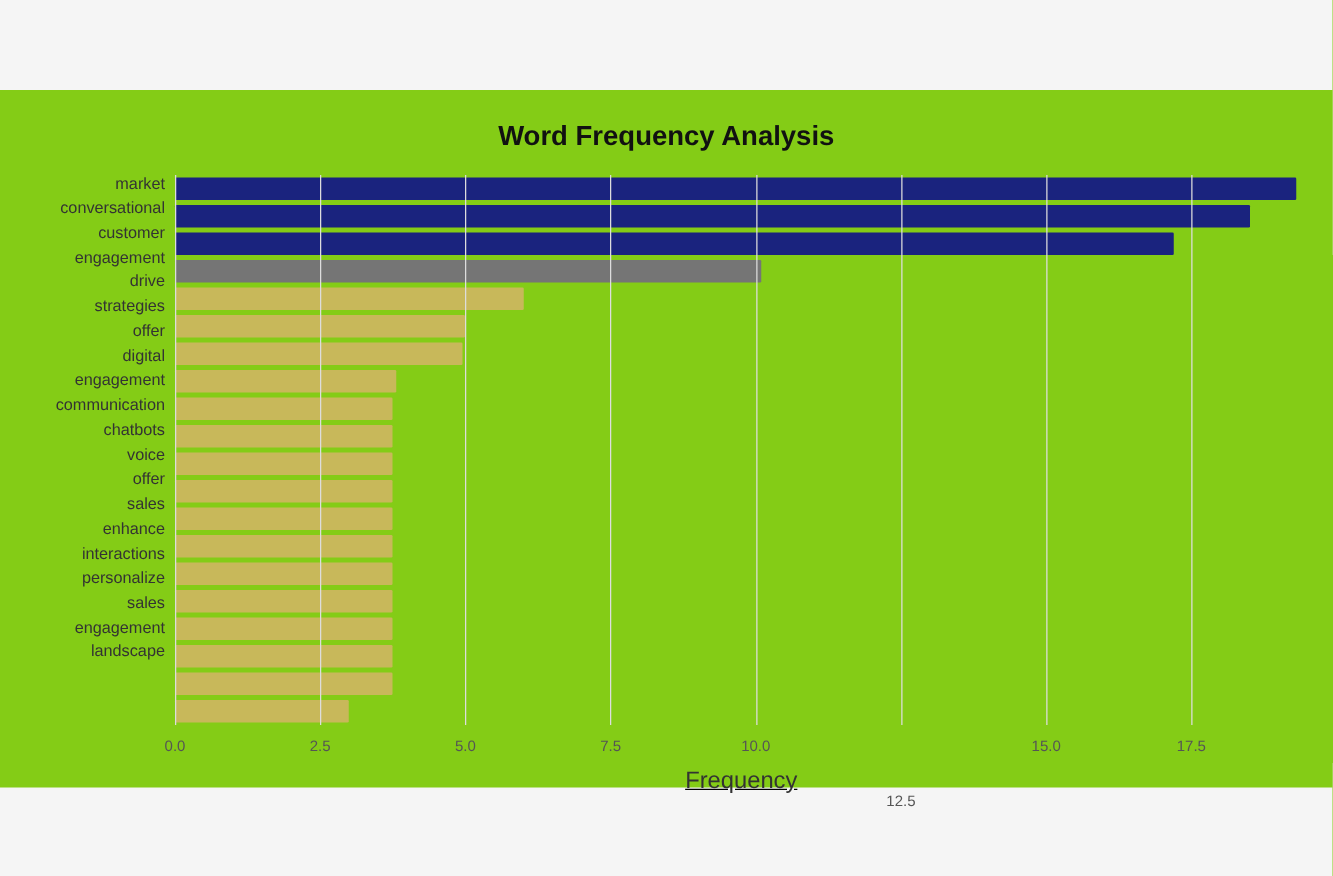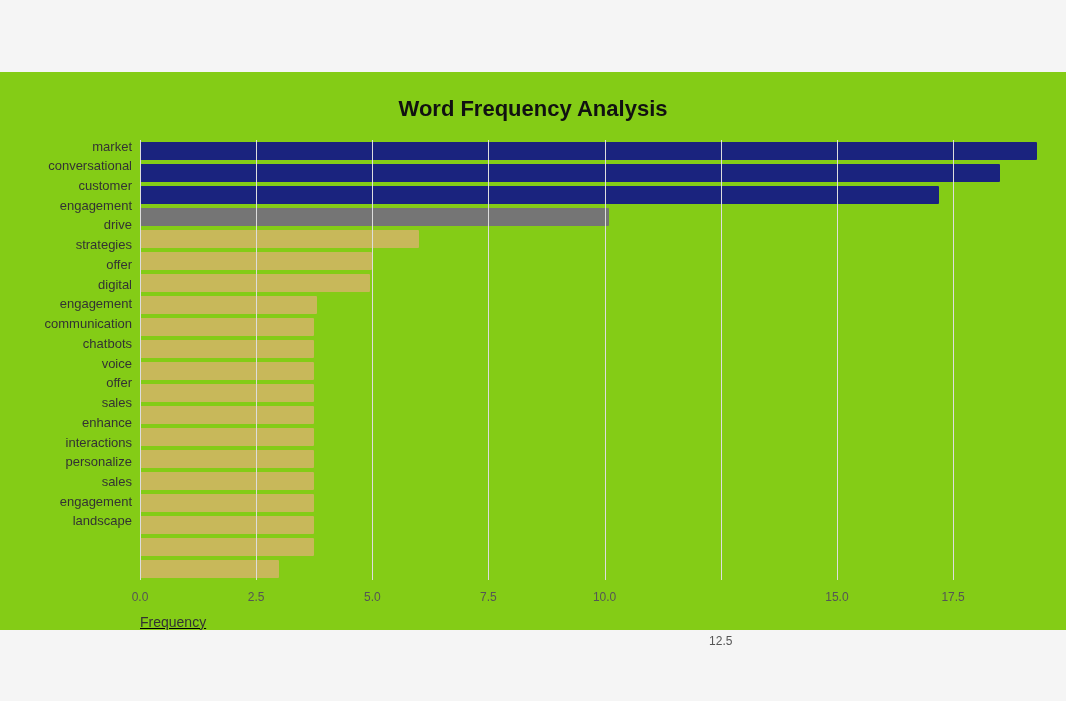--- a/index.html
+++ b/index.html
@@ -199,16 +199,16 @@
             <span class="x-tick" style="left: 0%;">0.0</span>
             <span class="x-tick" style="left: 12.8205%;">2.5</span>
             <span class="x-tick" style="left: 25.641%; text-align: right;">5.0</span>
             <span class="x-tick" style="left: 38.4615%;">7.5</span>
             <span class="x-tick" style="left: 51.2821%;">10.0</span>
             <span class="x-tick" style="left: 64.1026%; margin-top: 44px;">12.5</span>
             <span class="x-tick" style="left: 76.9231%;">15.0</span>
             <span class="x-tick" style="left: 89.7436%;">17.5</span>
           </div>
         </div>
-      <div style="font-size:14px; color:#333; margin-top:4px;">Frequency</div>
+      <div style="text-align:center; font-size:19px; color:#333; margin-top:4px;">Frequency</div>
     </div>
   </div>
 </div>
 
 </body></html>

